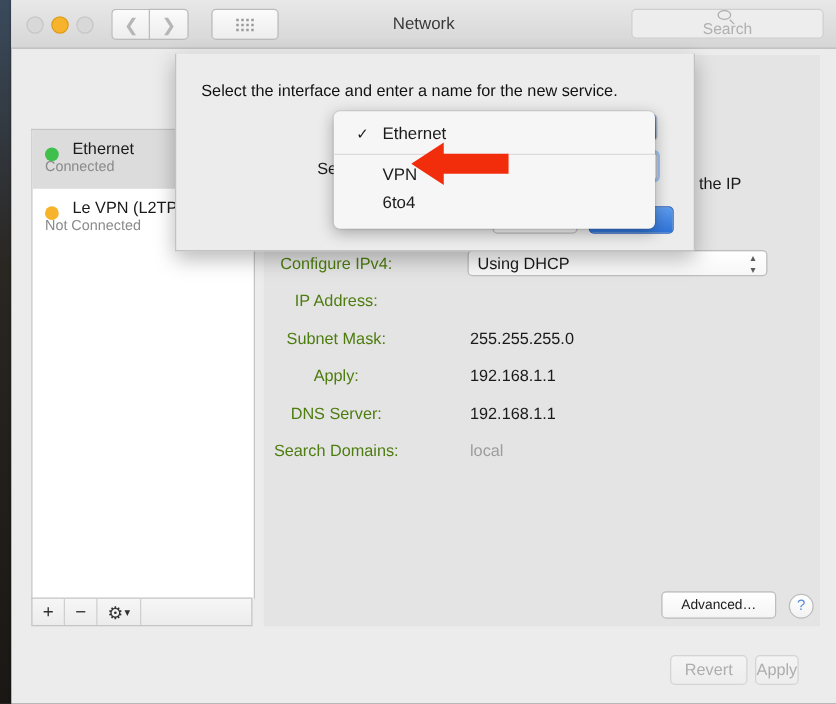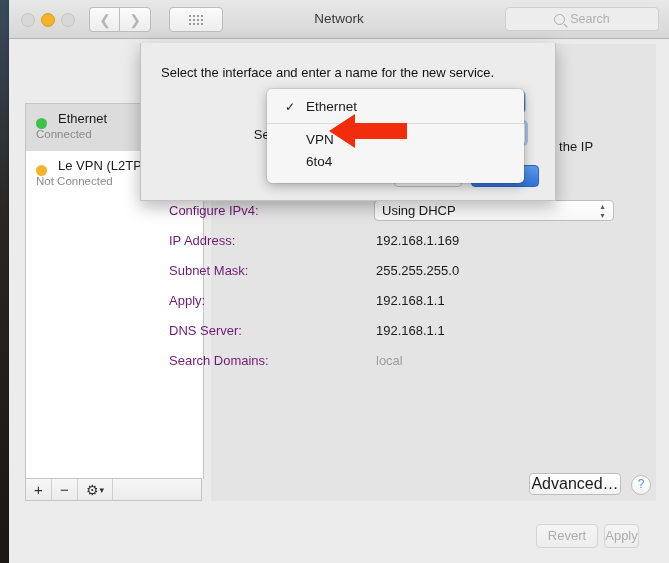--- a/index.html
+++ b/index.html
@@ -58,21 +58,21 @@
   #grid-button .grow { display: flex; }
 
   #window-title {
     position: absolute; left: 0; top: 11px; width: 660px;
     text-align: center; font-size: 13.5px; color: #3a3a3a;
   }
 
   #search-box {
     position: absolute; right: 10px; top: 7px; width: 152px; height: 22px;
     background: #ededed; border: 1px solid #cfcfcf; border-radius: 4px;
-    display: flex; align-items: center; justify-content: center;
+    display: flex; align-items: center; justify-content: center; flex-direction: column;
   }
   #search-box .sicon {
     width: 9px; height: 9px; border: 1.4px solid #adadad; border-radius: 50%;
     position: relative; margin-right: 5px;
   }
   #search-box .sicon::after {
     content: ""; position: absolute; right: -4px; bottom: -3px;
     width: 5px; height: 1.4px; background: #adadad; transform: rotate(45deg);
   }
   #search-placeholder { font-size: 12.5px; color: #b0b0b0; }
@@ -116,22 +116,22 @@
   
   #main-panel {
     position: absolute; left: 202px; top: 44px; width: 445px; height: 457px;
     background: #e4e4e4;
   }
 
   .field-row {
     position: absolute; left: 0; width: 445px; height: 22px;
   }
   .field-label {
-    position: absolute; right: 287px; width: 200px; text-align: left;
-    font-size: 13px; color: #701a75; line-height: 22px; white-space: nowrap;
+    position: absolute; right: 287px; width: 200px; text-align: center;
+    font-size: 13px; color: #4d7c0f; line-height: 22px; white-space: nowrap;
   }
   .field-value {
     position: absolute; left: 165px; font-size: 13px; color: #1a1a1a;
     line-height: 22px; white-space: nowrap;
   }
   .field-value.muted { color: #9d9d9d; }
 
   #configure-ipv4-select {
     position: absolute; left: 163px; top: 0; width: 240px; height: 21px;
     background: linear-gradient(180deg,#ffffff,#f7f7f7);
@@ -143,21 +143,21 @@
   #configure-ipv4-select .stepper {
     position: absolute; right: 6px; top: 2px; width: 9px; height: 16px;
     display: flex; flex-direction: column; justify-content: space-between;
     align-items: center; color: #5a5a5a; font-size: 8px; line-height: 7px;
   }
 
   #advanced-button {
     position: absolute; left: 318px; top: 429px; width: 92px; height: 22px;
     background: linear-gradient(180deg,#ffffff,#f4f4f4);
     border: 1px solid #bdbdbd; border-radius: 4px; box-sizing: border-box;
-    font-size: 16px; color: #1a1a1a; text-align: center; line-height: 20px;
+    font-size: 11px; color: #1a1a1a; text-align: center; line-height: 20px;
   }
   #help-button {
     position: absolute; left: 420px; top: 431px; width: 18px; height: 18px;
     border-radius: 50%; border: 1px solid #bdbdbd;
     background: linear-gradient(180deg,#ffffff,#f2f2f2);
     color: #5b8dd6; font-size: 12px; text-align: center; line-height: 17px;
   }
 
   
   .bottom-btn {
@@ -323,21 +323,20 @@
         <span class="sel-text">Using DHCP</span>
         <span class="stepper">
           <span>▴</span>
             <span>▾</span>
         </span>
       </div>
     </div>
 
     <div class="field-row" style="top:186px;">
       <div class="field-label">IP Address:</div>
-      <div class="field-value">192.168.1.169</div>
     </div>
     <div class="field-row" style="top:216px;">
       <div class="field-label">Subnet Mask:</div>
       <div class="field-value">255.255.255.0</div>
     </div>
     <div class="field-row" style="top:246px;">
       <div class="field-label">Apply:</div>
       <div class="field-value">192.168.1.1</div>
     </div>
     <div class="field-row" style="top:276px;">

